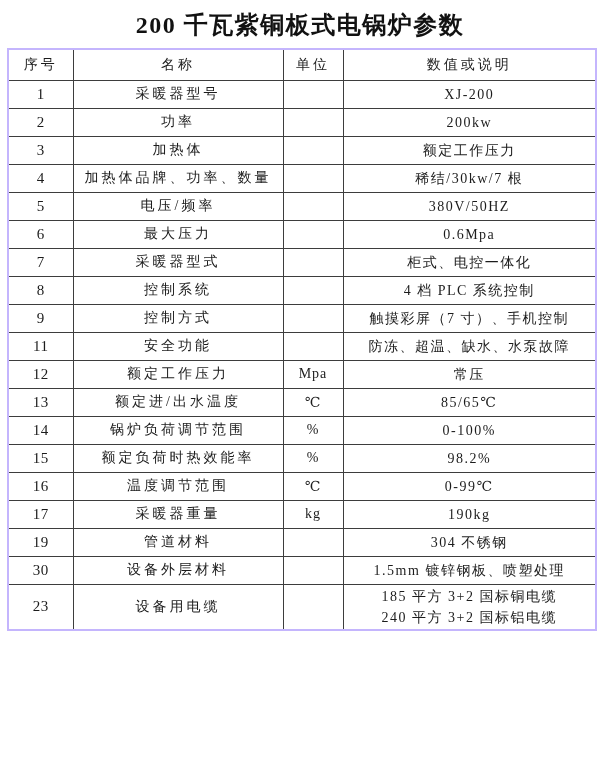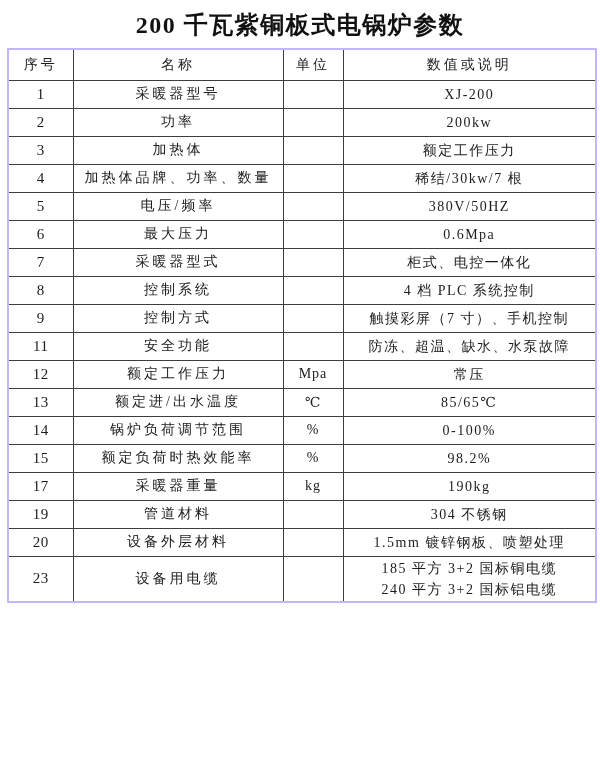--- a/index.html
+++ b/index.html
@@ -170,33 +170,39 @@
     <td class="col-unit">%</td>
     <td class="col-value">0-100%</td>
   </tr>
         <tr class="data-row">
     <td class="col-no">15</td>
     <td class="col-name">额定负荷时热效能率</td>
     <td class="col-unit">%</td>
     <td class="col-value">98.2%</td>
   </tr>
         <tr class="data-row">
+    <td class="col-no">16</td>
+    <td class="col-name">温度调节范围</td>
+    <td class="col-unit">℃</td>
+    <td class="col-value">0-99℃</td>
+  </tr>
+        <tr class="data-row">
     <td class="col-no">17</td>
     <td class="col-name">采暖器重量</td>
     <td class="col-unit">kg</td>
     <td class="col-value">190kg</td>
   </tr>
         <tr class="data-row">
     <td class="col-no">19</td>
     <td class="col-name">管道材料</td>
     <td class="col-unit"></td>
     <td class="col-value">304 不锈钢</td>
   </tr>
         <tr class="data-row">
-    <td class="col-no">20</td>
+    <td class="col-no">30</td>
     <td class="col-name">设备外层材料</td>
     <td class="col-unit"></td>
     <td class="col-value">1.5mm 镀锌钢板、喷塑处理</td>
   </tr>
         <tr class="data-row tall">
     <td class="col-no">23</td>
     <td class="col-name">设备用电缆</td>
     <td class="col-unit"></td>
     <td class="col-value">185 平方 3+2 国标铜电缆
 240 平方 3+2 国标铝电缆</td>

